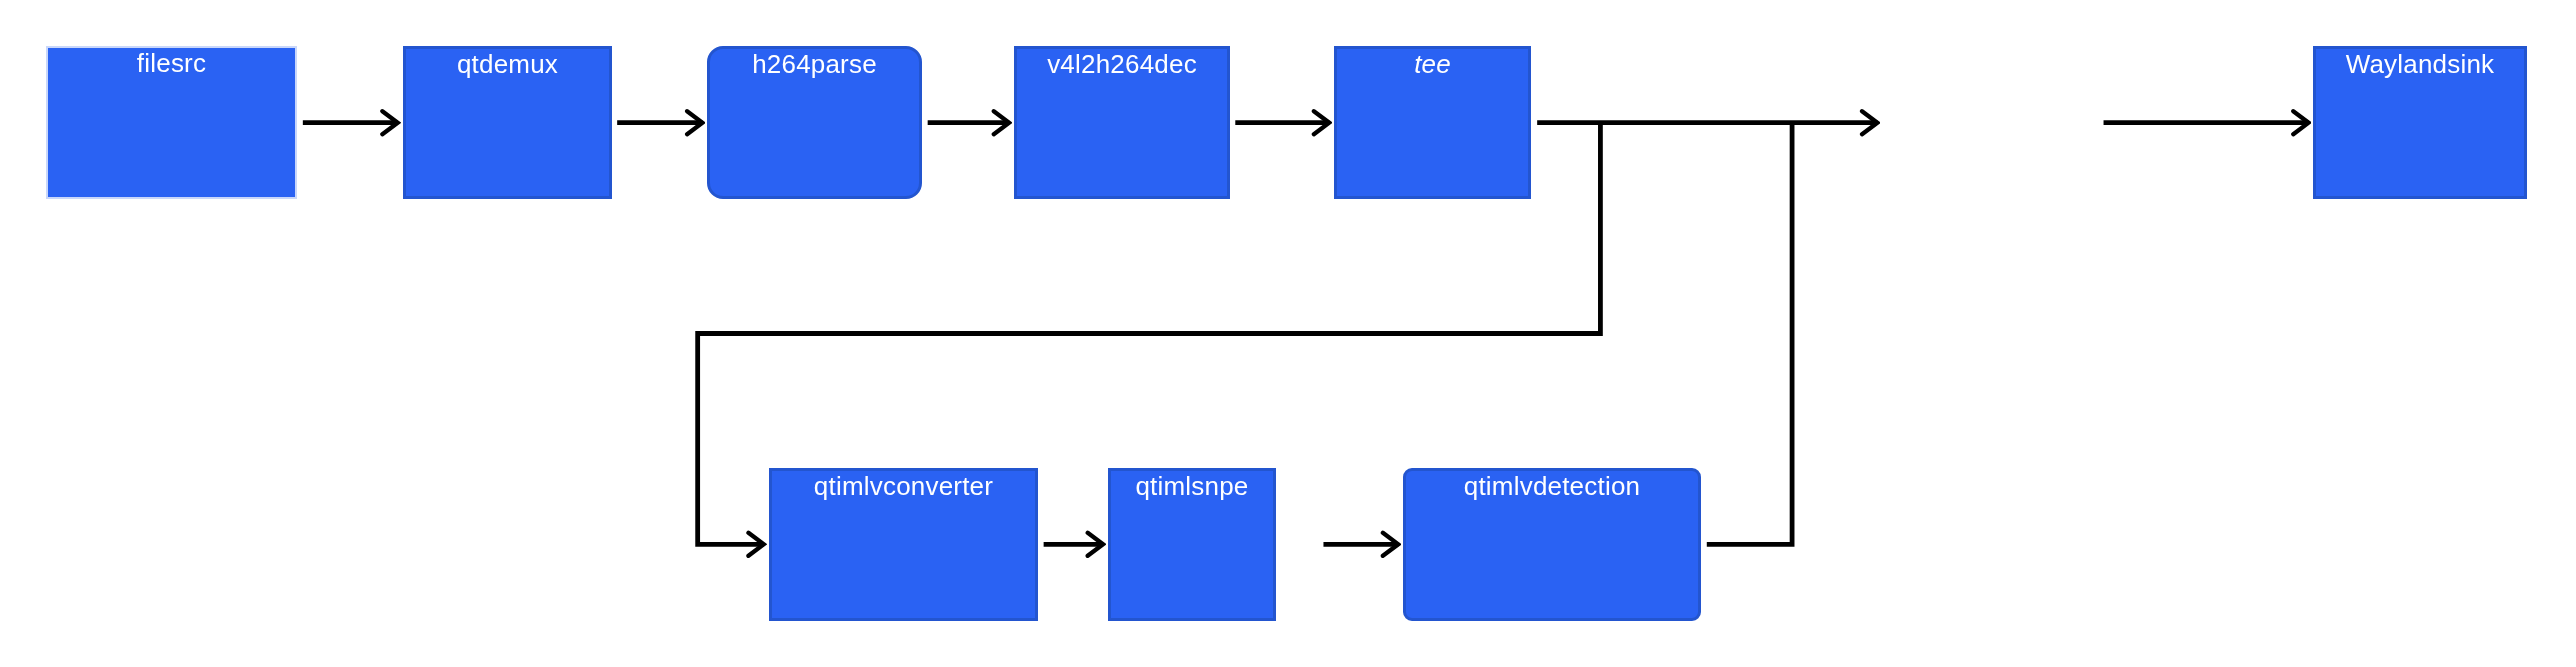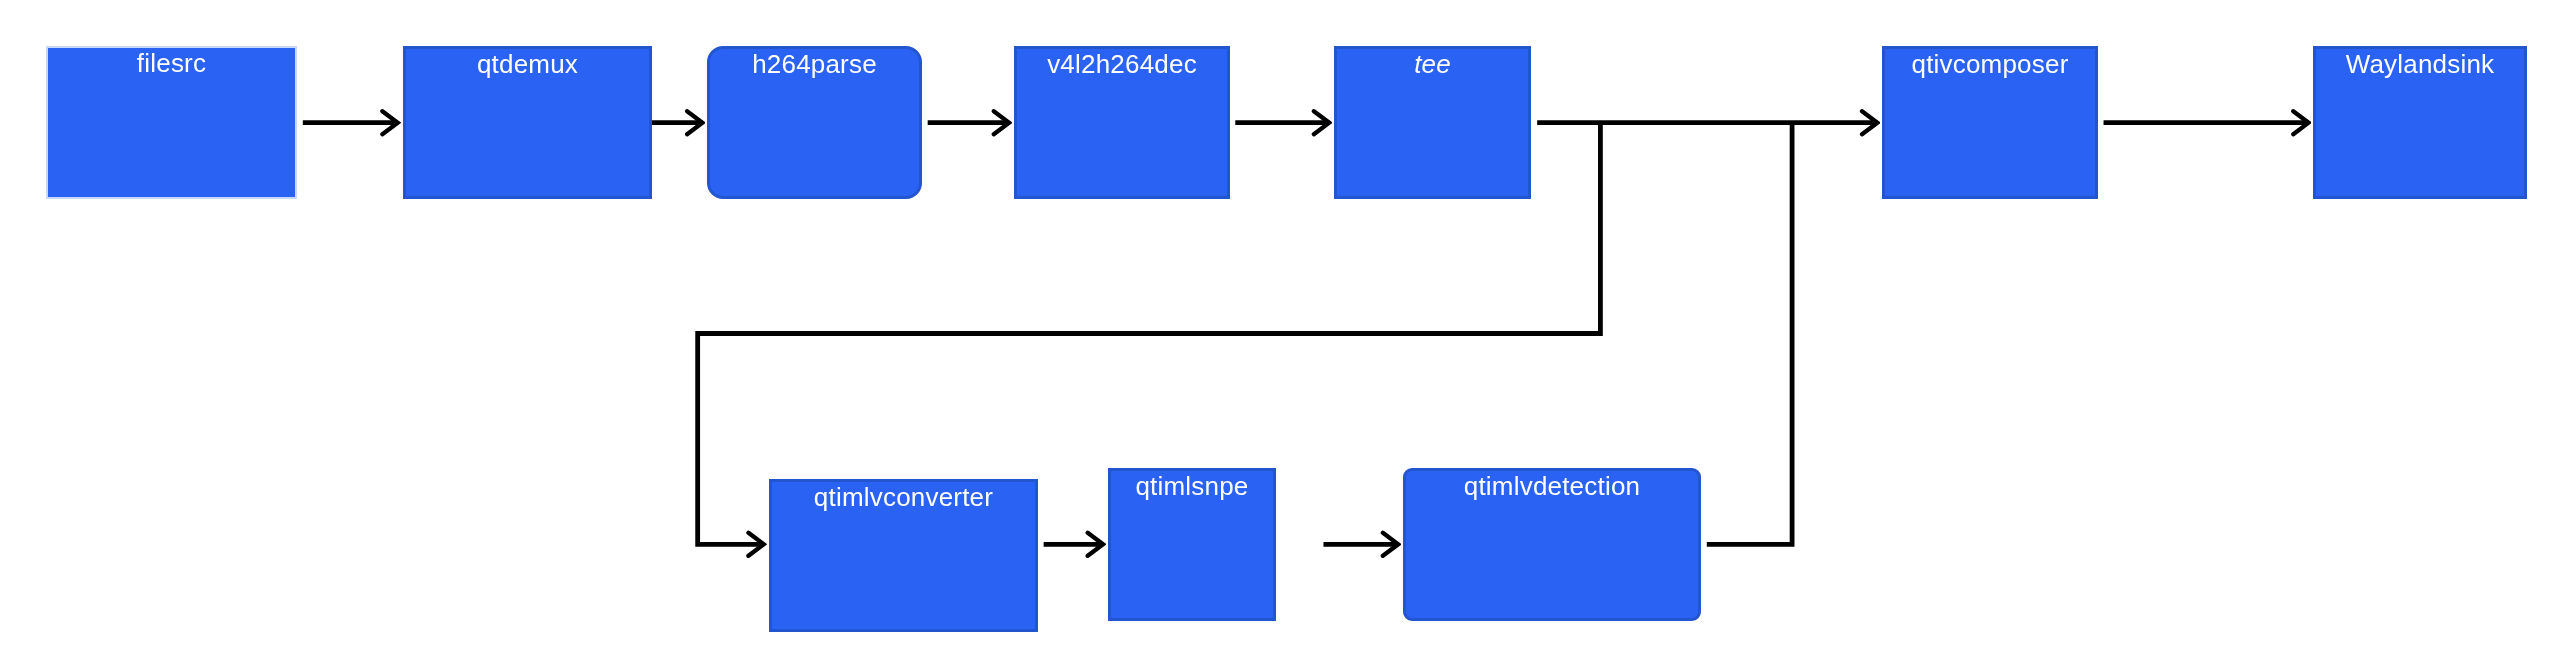--- a/index.html
+++ b/index.html
@@ -68,45 +68,42 @@
     <path class="edge" d="M1670,128 V348 H728 V568 H797" marker-end="url(#arrowhead)"></path>
     <path class="edge" d="M1089,568 H1151" marker-end="url(#arrowhead)"></path>
     <path class="edge" d="M1381,568 H1459" marker-end="url(#arrowhead)"></path>
     <path class="edge" d="M1781,568 H1870 V128"></path>
   </svg>
 
   <div class="node light-border" style="left:46px; top:46px; width:251px; height:153px;">
     <span class="label">filesrc</span>
   </div>
 
-  <div class="node" style="left:403px; top:46px; width:249px; height:153px;">
+  <div class="node" style="left:403px; top:46px; width:209px; height:153px;">
     <span class="label">qtdemux</span>
   </div>
 
   <div class="node" style="left:707px; top:46px; width:215px; height:153px;border-radius:16px;">
     <span class="label">h264parse</span>
   </div>
 
   <div class="node" style="left:1014px; top:46px; width:216px; height:153px;">
     <span class="label">v4l2h264dec</span>
   </div>
 
   <div class="node" style="left:1334px; top:46px; width:197px; height:153px;font-style:italic;">
     <span class="label">tee</span>
   </div>
 
-  <div class="node" style="left:1882px; top:46px; width:216px; height:153px;">
-    <span class="label">qtivcomposer</span>
-  </div>
 
   <div class="node" style="left:2313px; top:46px; width:214px; height:153px;">
     <span class="label">Waylandsink</span>
   </div>
 
-  <div class="node" style="left:769px; top:468px; width:269px; height:153px;margin-top:11px;">
+  <div class="node" style="left:769px; top:468px; width:269px; height:153px;">
     <span class="label">qtimlvconverter</span>
   </div>
 
   <div class="node" style="left:1108px; top:468px; width:168px; height:153px;">
     <span class="label">qtimlsnpe</span>
   </div>
 
   <div class="node" style="left:1403px; top:468px; width:298px; height:153px;border-radius:9px;">
     <span class="label">qtimlvdetection</span>
   </div>

